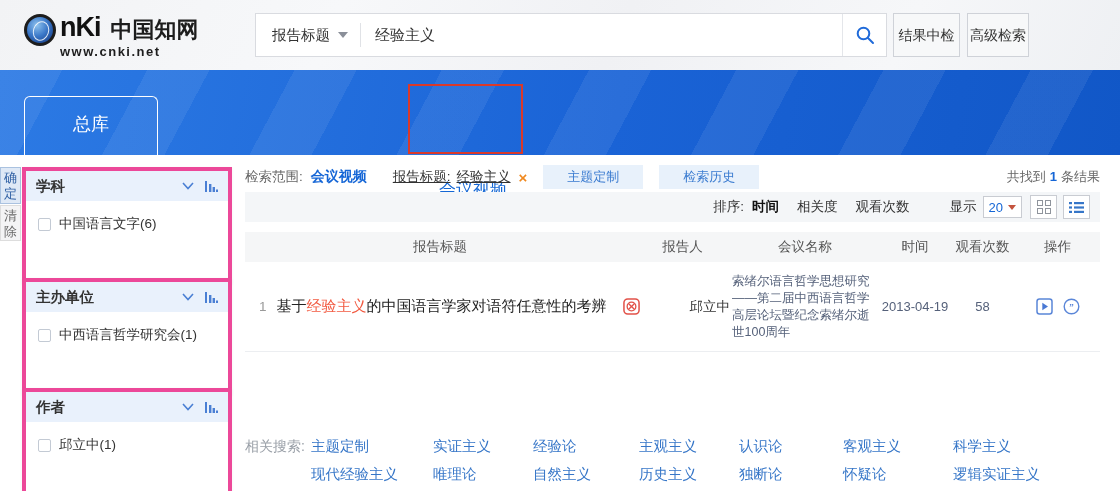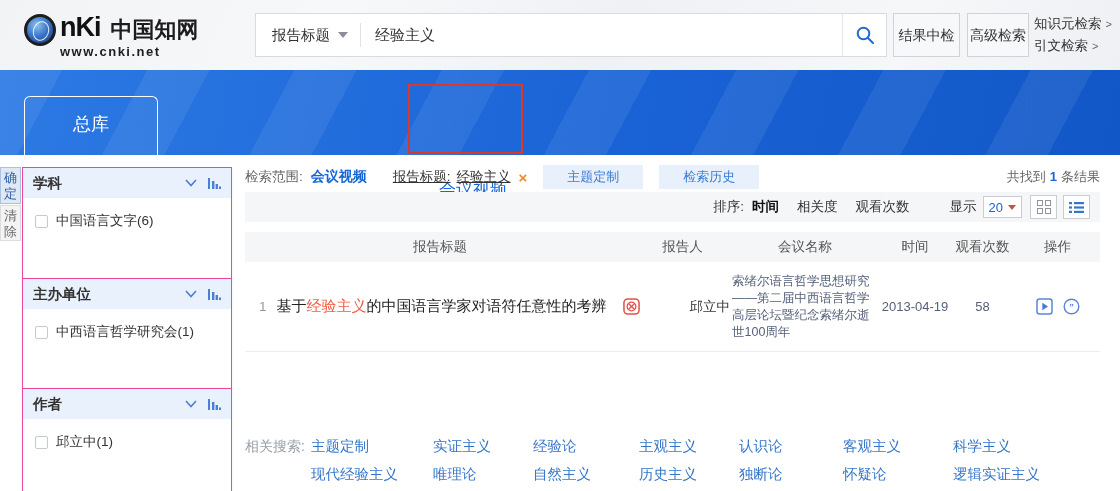--- a/index.html
+++ b/index.html
@@ -64,21 +64,21 @@
     border:2px solid #da392a; pointer-events:none; z-index:5; }
   .dbl-chevron { position:absolute; left:1062px; top:108px; cursor:pointer; }
 
   
   .railbtn { position:absolute; left:0; width:21px; font-size:13px; line-height:16px;
     text-align:center; padding:2px 0; cursor:pointer; }
   #rail-apply { top:167px; height:37px; background:#dfe9f6; border:1px solid #aac2e0; color:#2e5fa3; }
   #rail-clear { top:205px; height:36px; background:#f4f4f5; border:1px solid #ddd; color:#666; }
 
   .fcard { position:absolute; left:22px; width:210px; height:117px; background:#fff;
-    border:1px solid #ec4899; box-shadow:0 1px 3px rgba(0,0,0,0.05); }
+    border:4px solid #ec4899; box-shadow:0 1px 3px rgba(0,0,0,0.05); }
   .fcard .fhead { height:30px; background:#e9f1fc; display:flex; align-items:center; padding:0 10px; }
   .fcard .ftitle { font-size:14.5px; font-weight:bold; color:#333; flex:1; }
   .fitem { display:flex; align-items:center; gap:8px; padding:14px 0 0 12px; font-size:13.5px; color:#333; }
   .cbox { width:13px; height:13px; border:1px solid #c3cad4; border-radius:2px; background:#fff;
     flex:0 0 auto; cursor:pointer; }
   .fico { margin-left:10px; display:flex; align-items:center; cursor:pointer; }
 
   
   .crumb { position:absolute; left:245px; top:165px; width:855px; height:24px;
     display:flex; align-items:center; font-size:13.5px; color:#666; }
@@ -148,24 +148,20 @@
     <input class="qinput" value="经验主义" style="">
     <button class="qbtn">
       <svg width="20" height="20" viewBox="0 0 20 20">
         <circle cx="8.5" cy="8.5" r="5.8" fill="none" stroke="#1f6ad9" stroke-width="2"></circle>
         <line x1="13" y1="13" x2="18" y2="18" stroke="#1f6ad9" stroke-width="2" stroke-linecap="round"></line>
       </svg>
     </button>
   </div>
   <button class="hbtn" id="btn-inresult">结果中检索</button>
   <button class="hbtn" id="btn-advanced">高级检索</button>
-  <div class="toplinks">
-    <a><span>知识元检索</span><span class="arr">&gt;</span></a><br>
-    <a><span>引文检索</span><span class="arr">&gt;</span></a>
-  </div>
 </div>
 
 <div id="nav">
   <div class="home-tab">总库</div>
 
   <span class="navtab" style="left:300px">学术期刊</span>
   <span class="navtab" style="left:384px">报纸</span>
   <span class="navtab" style="left:558px">学位论文</span>
   <span class="navtab" style="left:638px">年鉴</span>
   <span class="navtab" style="left:722px">图书</span>

